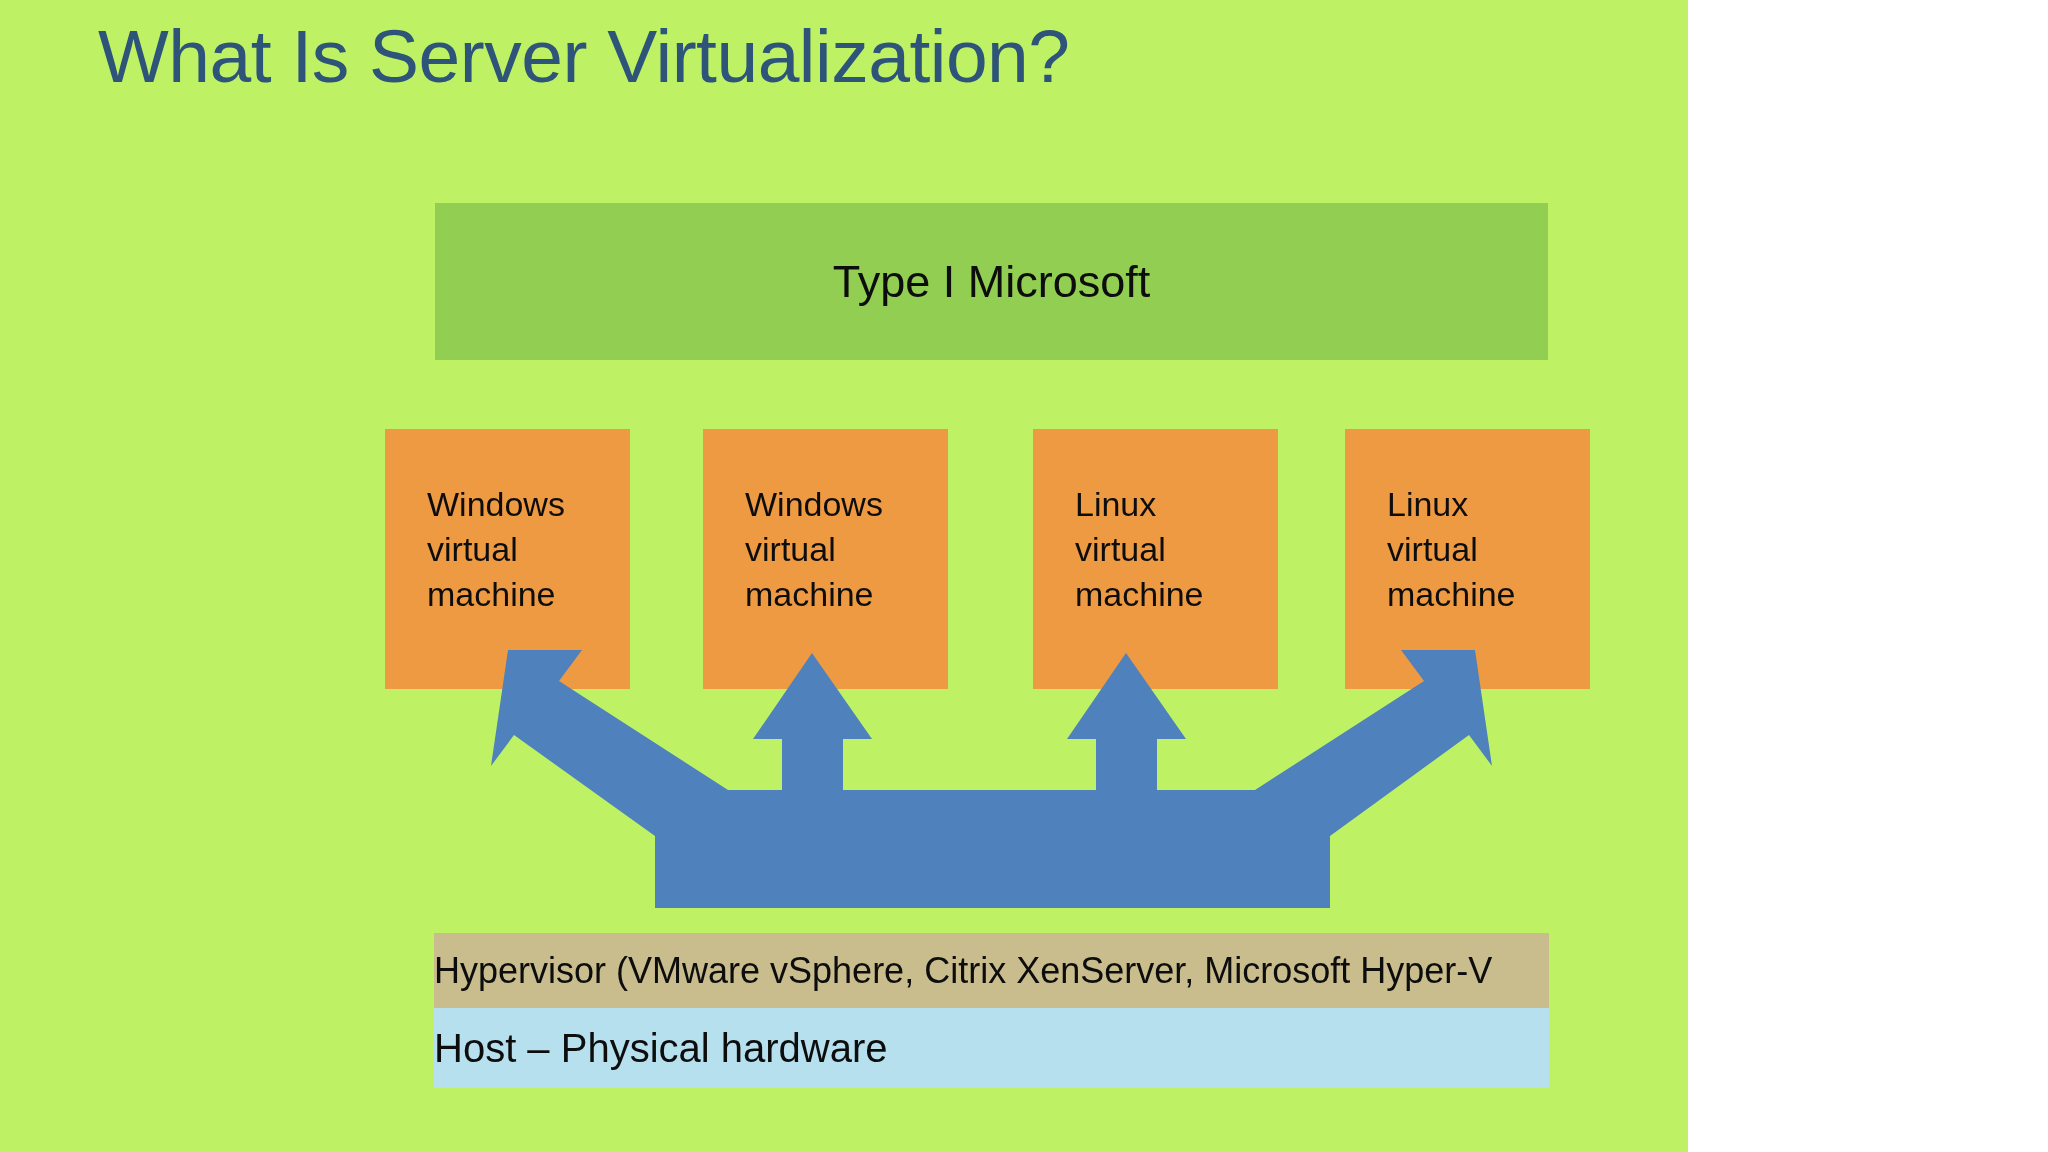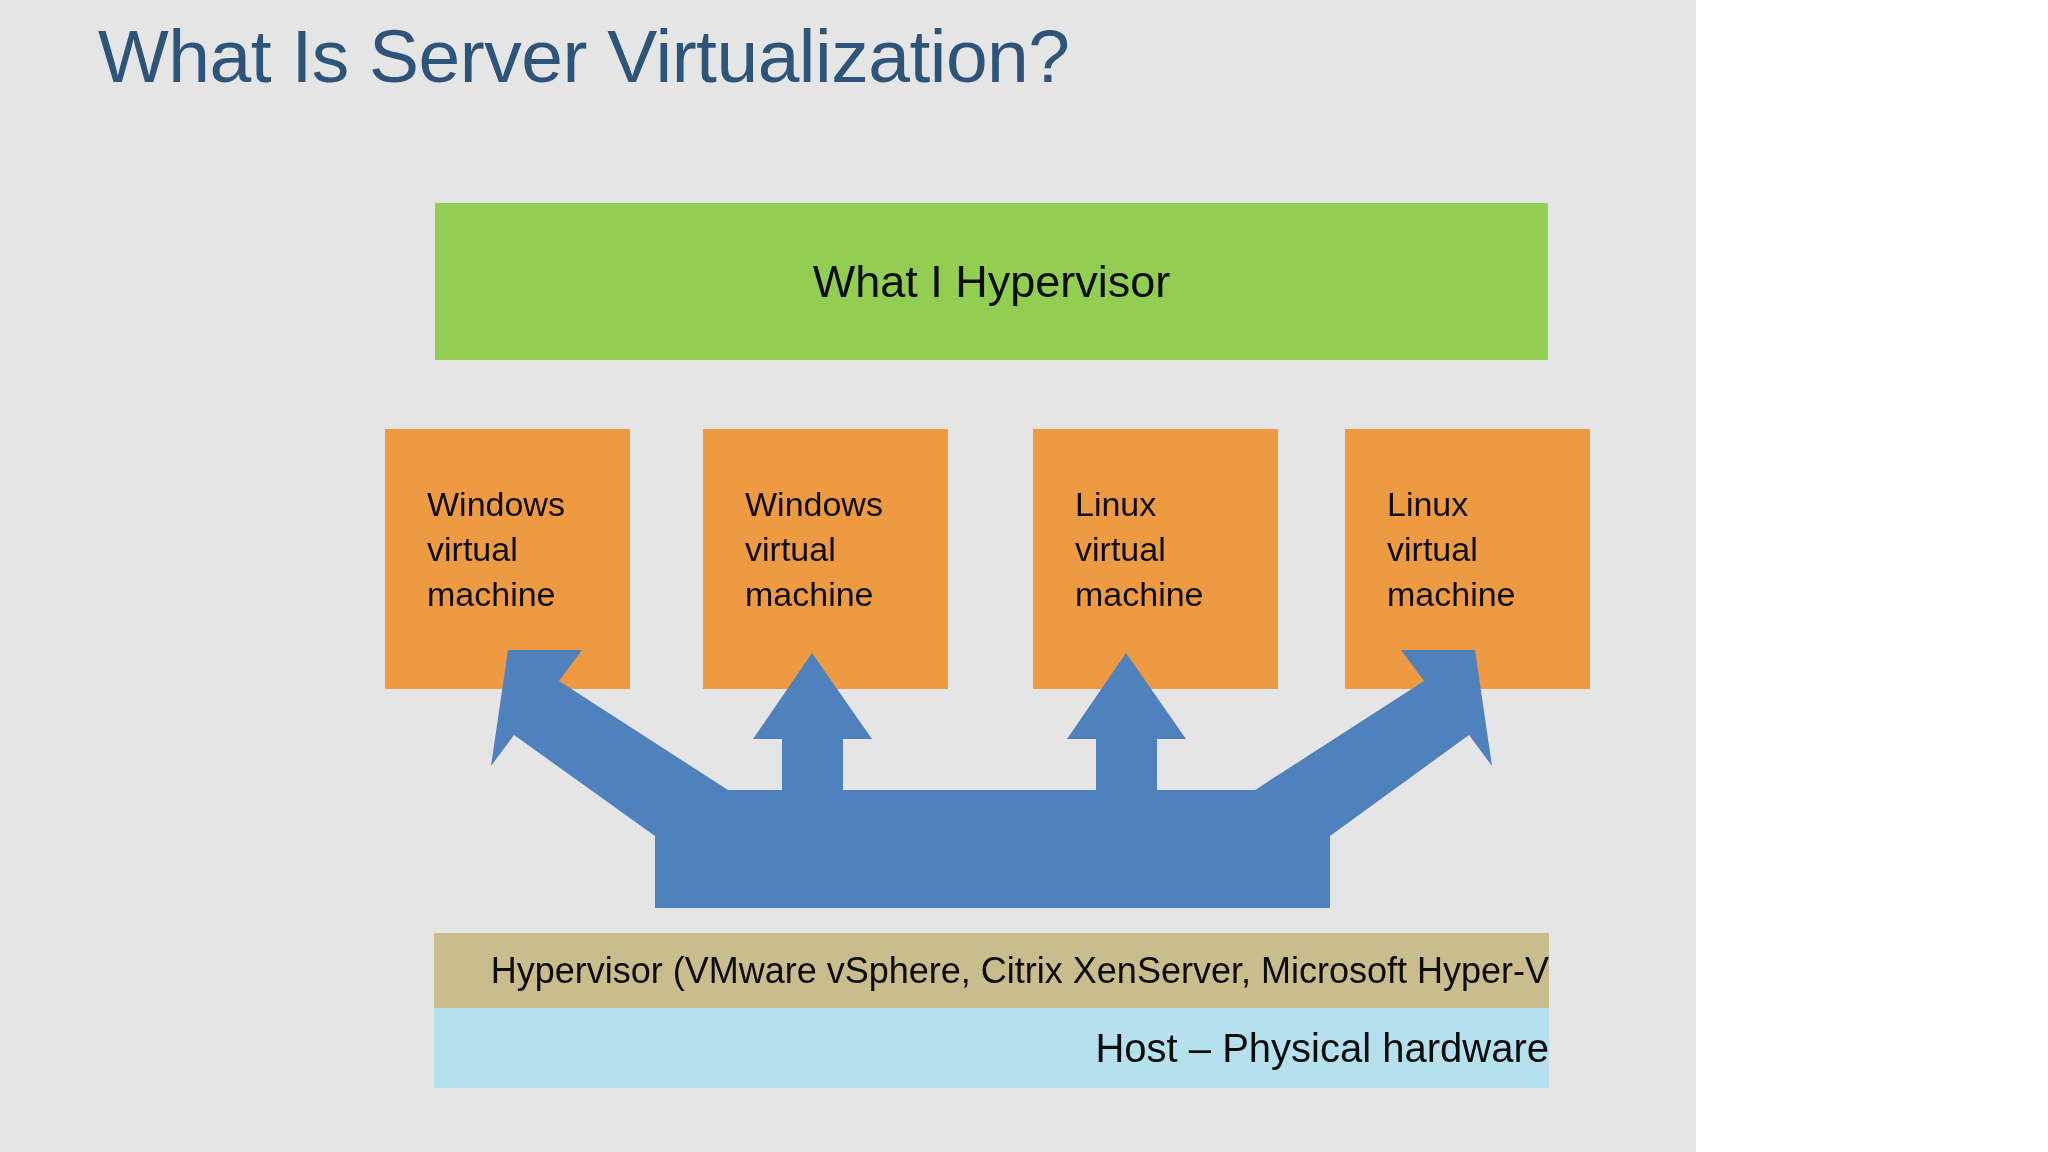--- a/index.html
+++ b/index.html
@@ -14,22 +14,21 @@
     overflow: hidden;
     font-family: "Liberation Sans", sans-serif;
     -webkit-font-smoothing: antialiased;
   }
 
   #slide {
     position: absolute;
     left: 0; top: 0;
     width: 1688px;
     height: 1152px;
-    background: #e5e5e5;
-    padding-left: 8px;
+    background: #bef264;
   }
 
   
   #slide-title {
     position: absolute;
     left: 98px;
     top: 14px;
     width: 1500px;
     font-size: 75px;
     font-weight: 400;
@@ -113,21 +112,21 @@
     white-space: nowrap;
   }
 
   
   .stack-bar {
     position: absolute;
     left: 434px;
     width: 1115px;
     display: flex;
     align-items: center;
-    justify-content: flex-end;
+    justify-content: flex-start;
     box-sizing: border-box;
   }
   #bar-hypervisor {
     top: 933px;
     height: 75px;
     background: #C9BC8D;
   }
   #bar-host {
     top: 1008px;
     height: 80px;
@@ -142,21 +141,21 @@
   #bar-host .bar-label { font-size: 40px; }
 </style>
 </head>
 <body>
 
 <div id="slide">
 
   <div id="slide-title">What Is Server Virtualization?</div>
 
   <div id="type1-band">
-    <span class="band-label">What I Hypervisor</span>
+    <span class="band-label">Type I Microsoft</span>
   </div>
 
   <div class="vm-box" id="vm-box-0">
     <div class="vm-label">Windows
 virtual
 machine</div>
   </div>
   <div class="vm-box" id="vm-box-1">
     <div class="vm-label">Windows
 virtual

